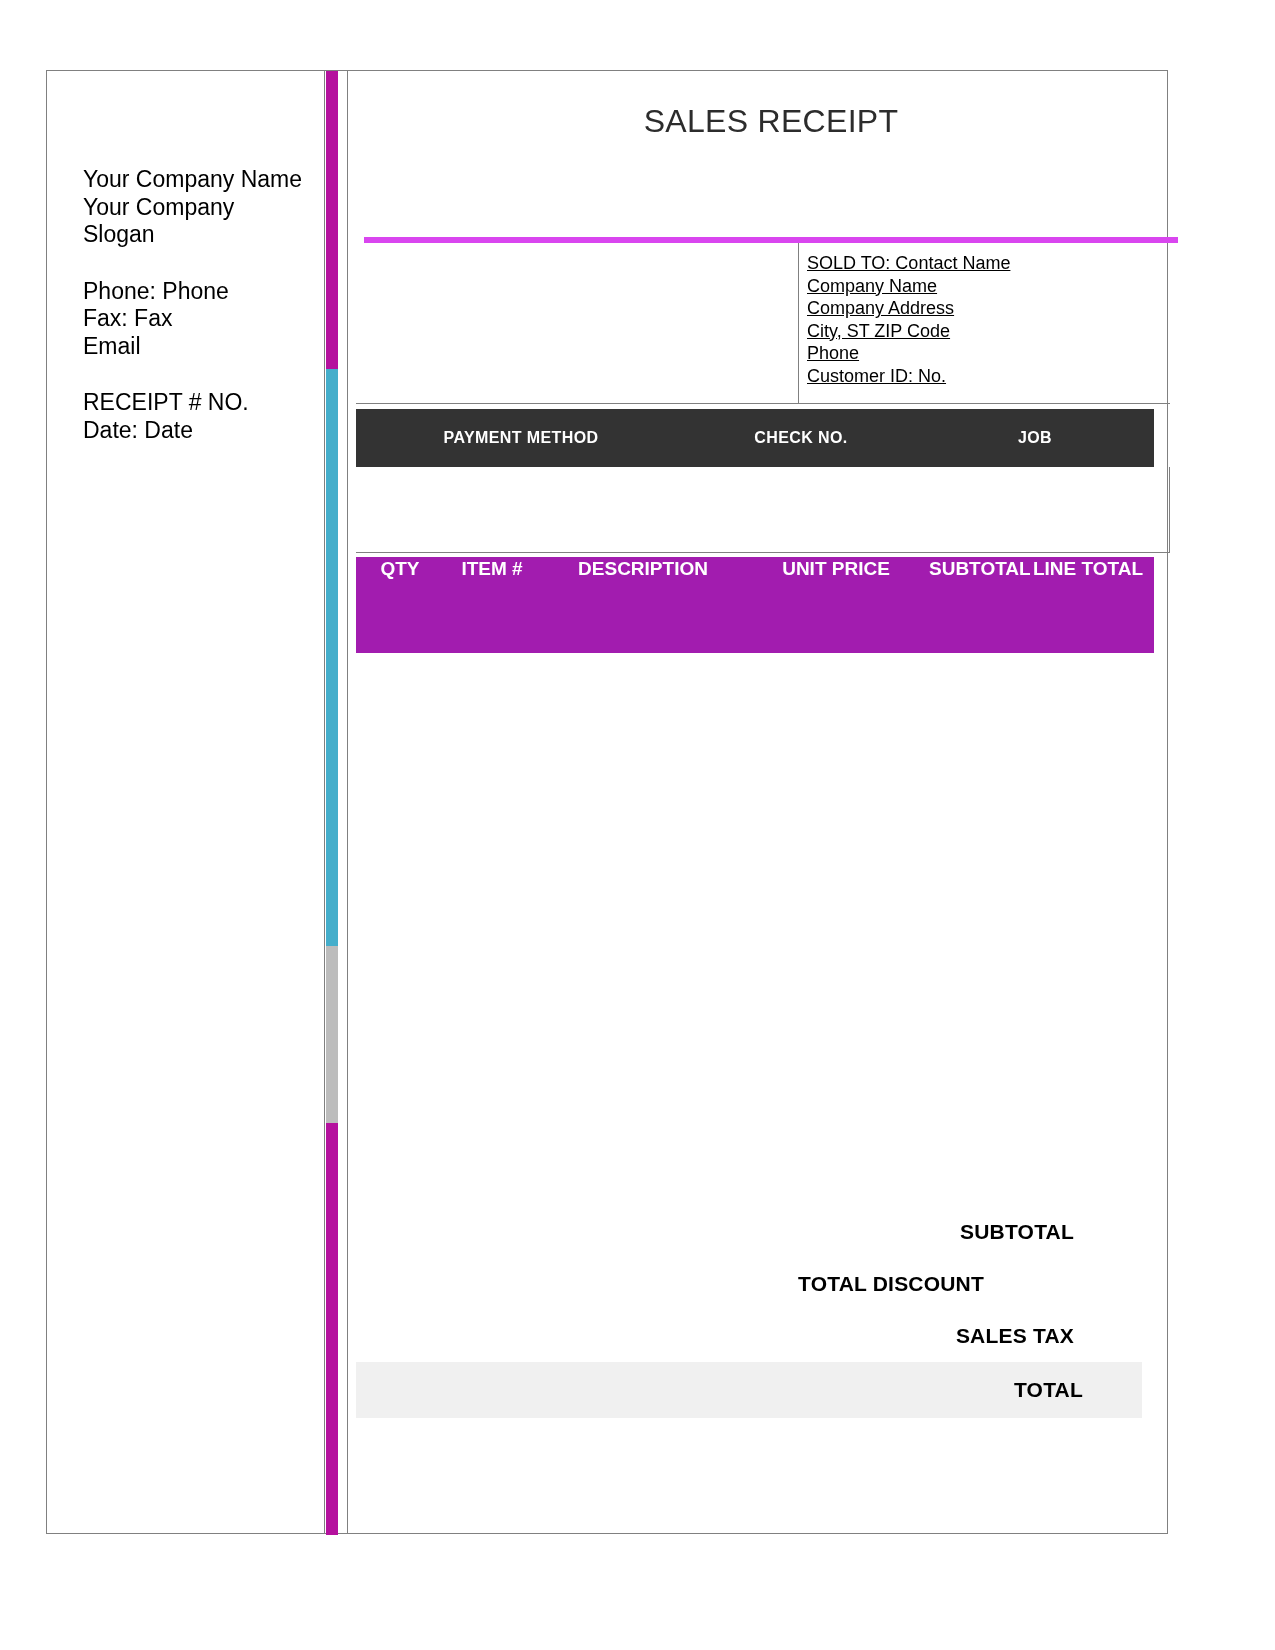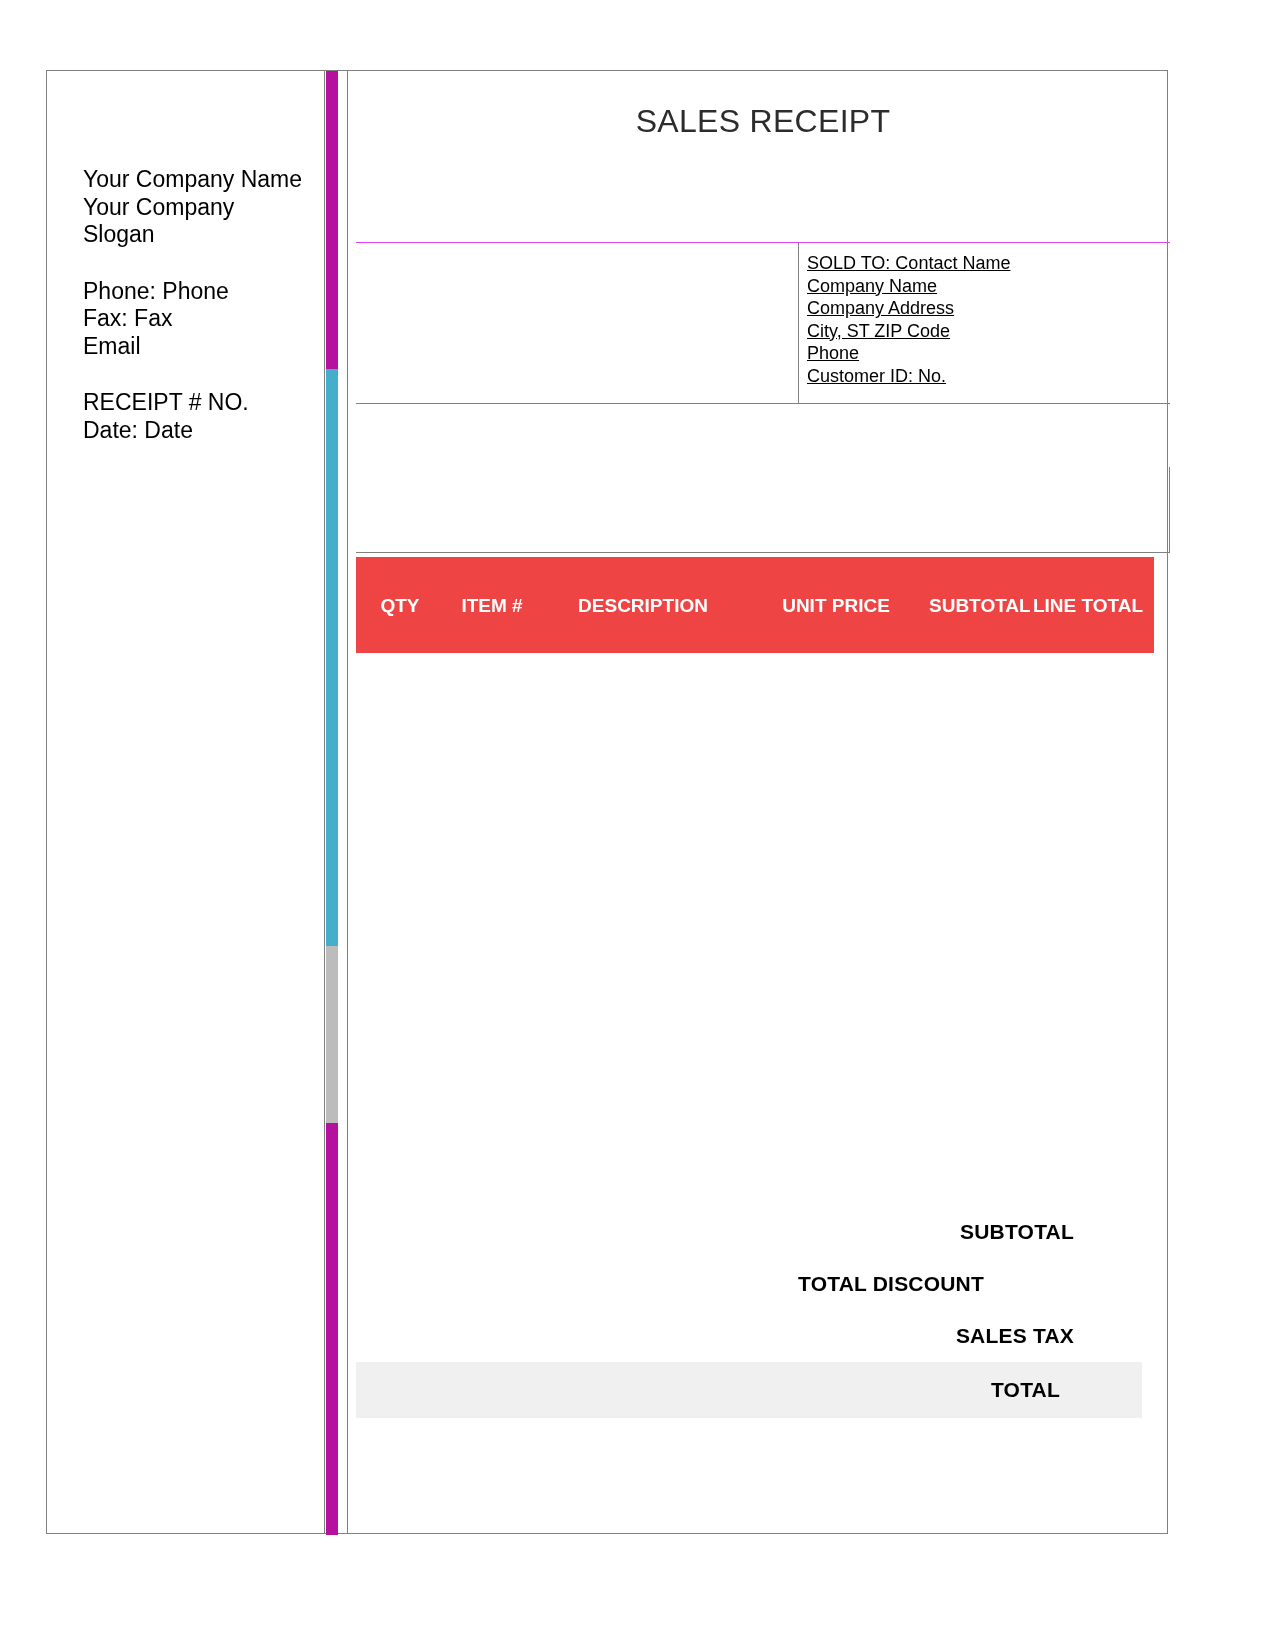--- a/index.html
+++ b/index.html
@@ -69,25 +69,25 @@
     left: 300px;
     top: 0;
     right: 0;
     height: 100%;
     border-left: 1px solid #808080;
     box-sizing: border-box;
   }
 
   .title-box {
     position: absolute;
-    left: 8px;
+    left: 16px;
     top: 0;
     width: 814px;
     height: 172px;
-    border-bottom: 1px solid #d946ef;
+    border-bottom: 6px solid #d946ef;
     box-sizing: border-box;
   }
   .doc-title {
     text-align: center;
     font-size: 32px;
     line-height: 38px;
     font-weight: 400;
     color: #2c2c2c;
     margin-top: 31px;
     letter-spacing: 0.3px;
@@ -153,23 +153,22 @@
     border-bottom: 1px solid #808080;
     border-right: 1px solid #808080;
   }
 
   .items-head {
     position: absolute;
     left: 8px;
     top: 486px;
     width: 798px;
     height: 96px;
-    background: #ef4444;
+    background: #a21caf;
     display: flex;
-    align-items: center;
   }
   .ih-cell {
     color: #ffffff;
     font-weight: bold;
     font-size: 19px;
     text-align: center;
     line-height: 23px;
     padding: 0 3px;
     box-sizing: border-box;
   }
@@ -263,20 +262,25 @@
       <div class="soldto-cell">
         <div class="soldto-line">SOLD TO: Contact Name</div>
         <div class="soldto-line">Company Name</div>
         <div class="soldto-line">Company Address</div>
         <div class="soldto-line">City, ST  ZIP Code</div>
         <div class="soldto-line">Phone</div>
         <div class="soldto-line">Customer ID: No.</div>
       </div>
     </div>
 
+    <div class="paybar">
+      <div class="paybar-cell pm-1">PAYMENT METHOD</div>
+      <div class="paybar-cell pm-2">CHECK NO.</div>
+      <div class="paybar-cell pm-3">JOB</div>
+    </div>
 
     <div class="pay-blank"></div>
 
     <div class="items-head">
       <div class="ih-cell ih-qty">QTY</div>
       <div class="ih-cell ih-item">ITEM #</div>
       <div class="ih-cell ih-desc">DESCRIPTION</div>
       <div class="ih-cell ih-unit">UNIT PRICE</div>
       <div class="ih-cell ih-disc">SUBTOTAL</div>
       <div class="ih-cell ih-line">LINE TOTAL</div>
@@ -288,18 +292,18 @@
       <div class="total-row">
         <div class="total-label">SUBTOTAL</div>
       </div>
       <div class="total-row">
         <div class="total-label" style="padding-right:186px">TOTAL DISCOUNT</div>
       </div>
       <div class="total-row">
         <div class="total-label">SALES TAX</div>
       </div>
       <div class="total-row grand">
-        <div class="total-label" style="padding-right:82px">TOTAL</div>
+        <div class="total-label" style="padding-right:59px">TOTAL</div>
       </div>
     </div>
 
   </div>
 </div>
 
 </body></html>

